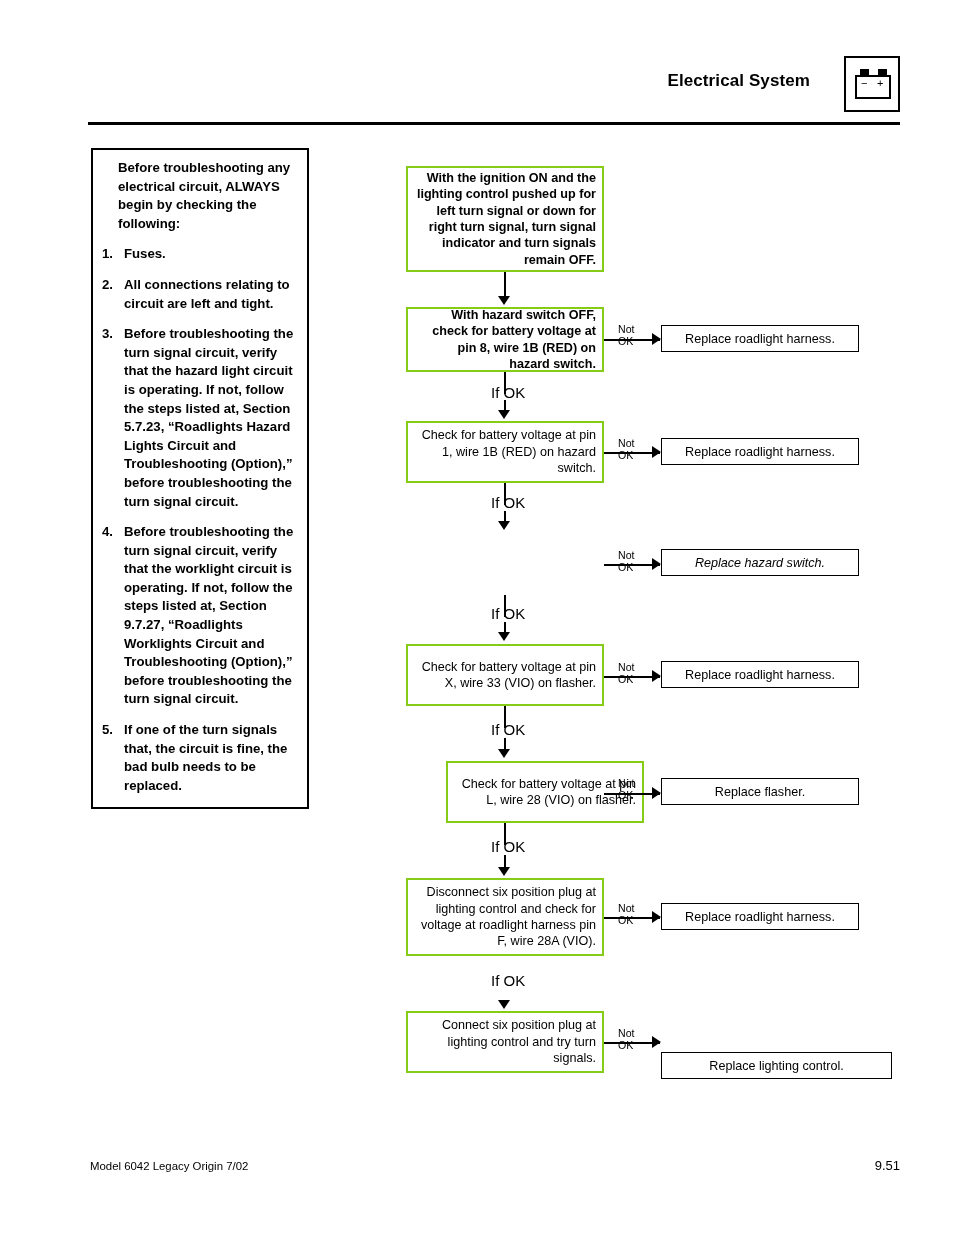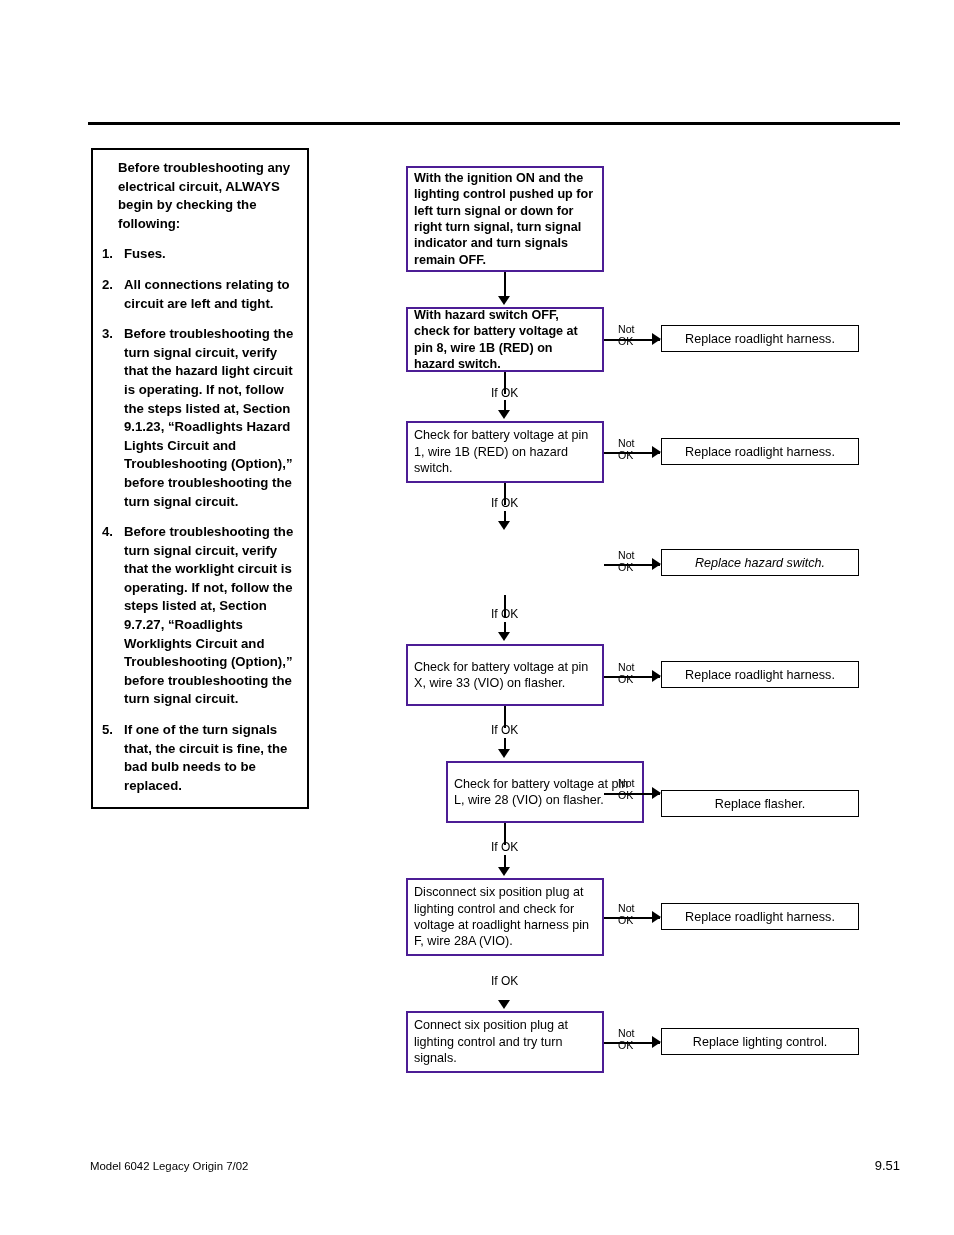--- a/index.html
+++ b/index.html
@@ -118,27 +118,27 @@
   
   #flow {
     position: absolute;
     left: 0;
     top: 0;
     width: 954px;
     height: 1235px;
   }
   .fbox {
     position: absolute;
-    border: 2px solid #4c1d95;
+    border: 2px solid #84cc16;
     box-sizing: border-box;
     background: #fff;
     display: flex;
     align-items: center;
     justify-content: center;
-    text-align: left;
+    text-align: right;
     font-size: 12.6px;
     line-height: 16.4px;
     padding: 16px 6px;
   }
   .fbox.start {
     font-weight: bold;
     border-width: 2.5px;
   }
   .rbox {
     position: absolute;
@@ -175,21 +175,21 @@
   .arrow-right {
     position: absolute;
     width: 0;
     height: 0;
     border-top: 6px solid transparent;
     border-bottom: 6px solid transparent;
     border-left: 9px solid #000;
   }
   .ifok {
     position: absolute;
-    font-size: 12px;
+    font-size: 15px;
     line-height: 12px;
     white-space: nowrap;
     text-align: right;
   }
   .notok {
     position: absolute;
     font-size: 10.6px;
     line-height: 11.6px;
     white-space: nowrap;
     text-align: left;
@@ -210,36 +210,46 @@
     font-size: 13px;
     font-weight: normal;
     white-space: nowrap;
   }
 </style>
 </head>
 <body>
 
 <div id="page">
 
+  <div id="header">
+    <div id="header-title">Electrical System</div>
+    <div id="battery-badge">
+      <span class="batt-term l"></span>
+      <span class="batt-term r"></span>
+      <span class="batt-body"></span>
+      <span class="batt-sign minus">−</span>
+      <span class="batt-sign plus">+</span>
+    </div>
+  </div>
   <div id="header-rule"></div>
 
   <div id="notes-panel">
     <p id="notes-intro">Before troubleshooting any electrical circuit, ALWAYS begin by checking the following:</p>
 
     <div class="note-item">
       <span class="note-num">1.</span>
       <span class="note-text">Fuses.</span>
     </div>
     <div class="note-item">
       <span class="note-num">2.</span>
       <span class="note-text">All connections relating to circuit are left and tight.</span>
     </div>
     <div class="note-item">
       <span class="note-num">3.</span>
-      <span class="note-text">Before troubleshooting the turn signal circuit, verify that the hazard light circuit is operating. If not, follow the steps listed at, Section 9.1.23, “Roadlights Hazard Lights Circuit and Troubleshooting (Option),” before troubleshooting the turn signal circuit.</span>
+      <span class="note-text">Before troubleshooting the turn signal circuit, verify that the hazard light circuit is operating. If not, follow the steps listed at, Section 5.7.23, “Roadlights Hazard Lights Circuit and Troubleshooting (Option),” before troubleshooting the turn signal circuit.</span>
     </div>
     <div class="note-item">
       <span class="note-num">4.</span>
       <span class="note-text">Before troubleshooting the turn signal circuit, verify that the worklight circuit is operating. If not, follow the steps listed at, Section 9.7.27, “Roadlights Worklights Circuit and Troubleshooting (Option),” before troubleshooting the turn signal circuit.</span>
     </div>
     <div class="note-item">
       <span class="note-num">5.</span>
       <span class="note-text">If one of the turn signals that, the circuit is fine, the bad bulb needs to be replaced.</span>
     </div>
   </div>
@@ -302,21 +312,21 @@
     <div class="vline" style="left:504px; top:738px; height:12px;"></div>
     <div class="arrow-down" style="left:498px; top:749px;"></div>
 
     <div class="fbox" style="left:406px; top:761px; width:198px; height:62px;margin-left:40px;">Check for battery voltage at pin L, wire 28 (VIO) on flasher.</div>
     <div class="hline" style="left:604px; top:793px; width:56px;"></div>
     <div class="arrow-right" style="left:652px; top:787px;"></div>
     <div class="notok" style="left:618px; top:778px;">
       <span>Not</span><br>
       <span>OK</span>
     </div>
-    <div class="rbox" style="left:661px; top:778px; width:198px; height:27px;margin-top:12px;">Replace flasher.</div>
+    <div class="rbox" style="left:661px; top:778px; width:198px; height:27px;">Replace flasher.</div>
     <div class="vline" style="left:504px; top:823px; height:22px;"></div>
     <div class="ifok" style="left:491px; top:841px;">If OK</div>
     <div class="vline" style="left:504px; top:855px; height:14px;"></div>
     <div class="arrow-down" style="left:498px; top:867px;"></div>
 
     <div class="fbox" style="left:406px; top:878px; width:198px; height:78px;">Disconnect six position plug at lighting control and check for voltage at roadlight harness pin F, wire 28A (VIO).</div>
     <div class="hline" style="left:604px; top:917px; width:56px;"></div>
     <div class="arrow-right" style="left:652px; top:911px;"></div>
     <div class="notok" style="left:618px; top:903px;">
       <span>Not</span><br>
@@ -326,20 +336,20 @@
     <div class="ifok" style="left:491px; top:975px;">If OK</div>
     <div class="arrow-down" style="left:498px; top:1000px;"></div>
 
     <div class="fbox" style="left:406px; top:1011px; width:198px; height:62px;">Connect six position plug at lighting control and try turn signals.</div>
     <div class="hline" style="left:604px; top:1042px; width:56px;"></div>
     <div class="arrow-right" style="left:652px; top:1036px;"></div>
     <div class="notok" style="left:618px; top:1028px;">
       <span>Not</span><br>
       <span>OK</span>
     </div>
-    <div class="rbox" style="left:661px; top:1028px; width:198px; height:27px;">Replace lighting control.</div>
+    <div class="rbox" style="left:661px; top:1052px; width:231px; height:27px;">Replace lighting control.</div>
 
   </div>
 
   <div id="footer-left">Model  6042  Legacy    Origin  7/02</div>
   <div id="footer-right">9.51</div>
 
 </div>
 
 </body></html>

